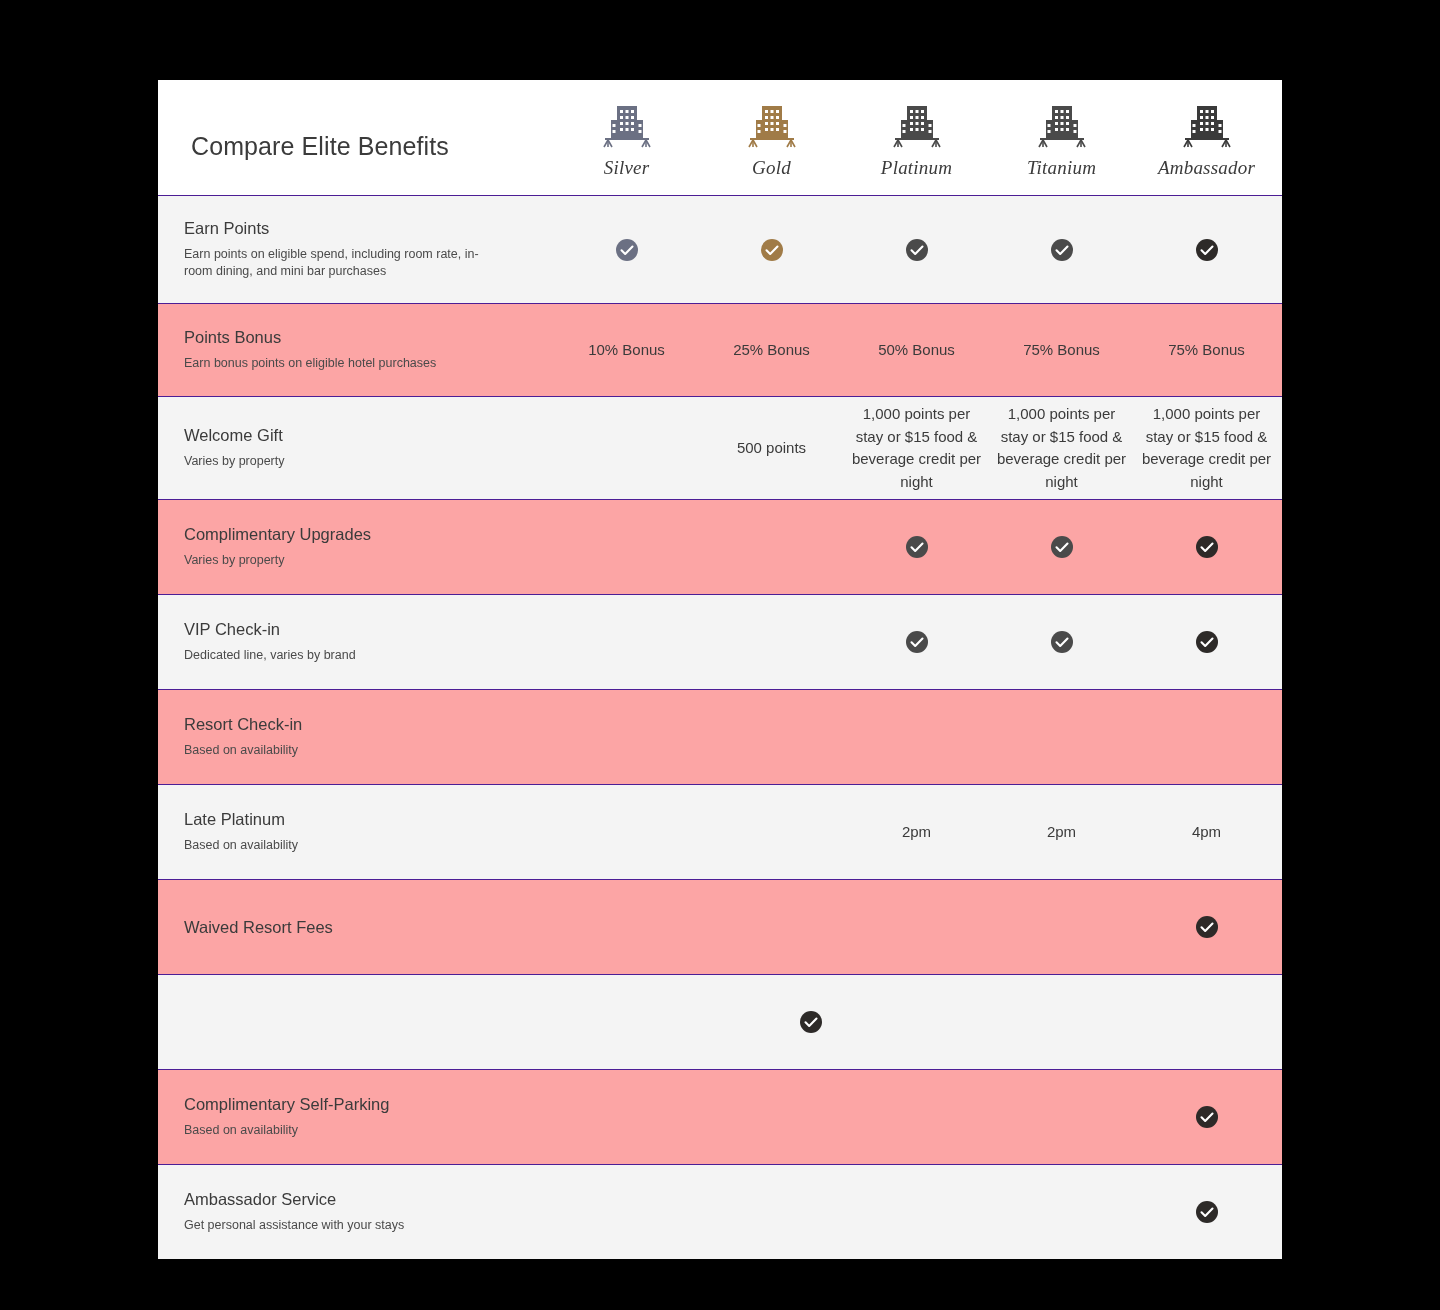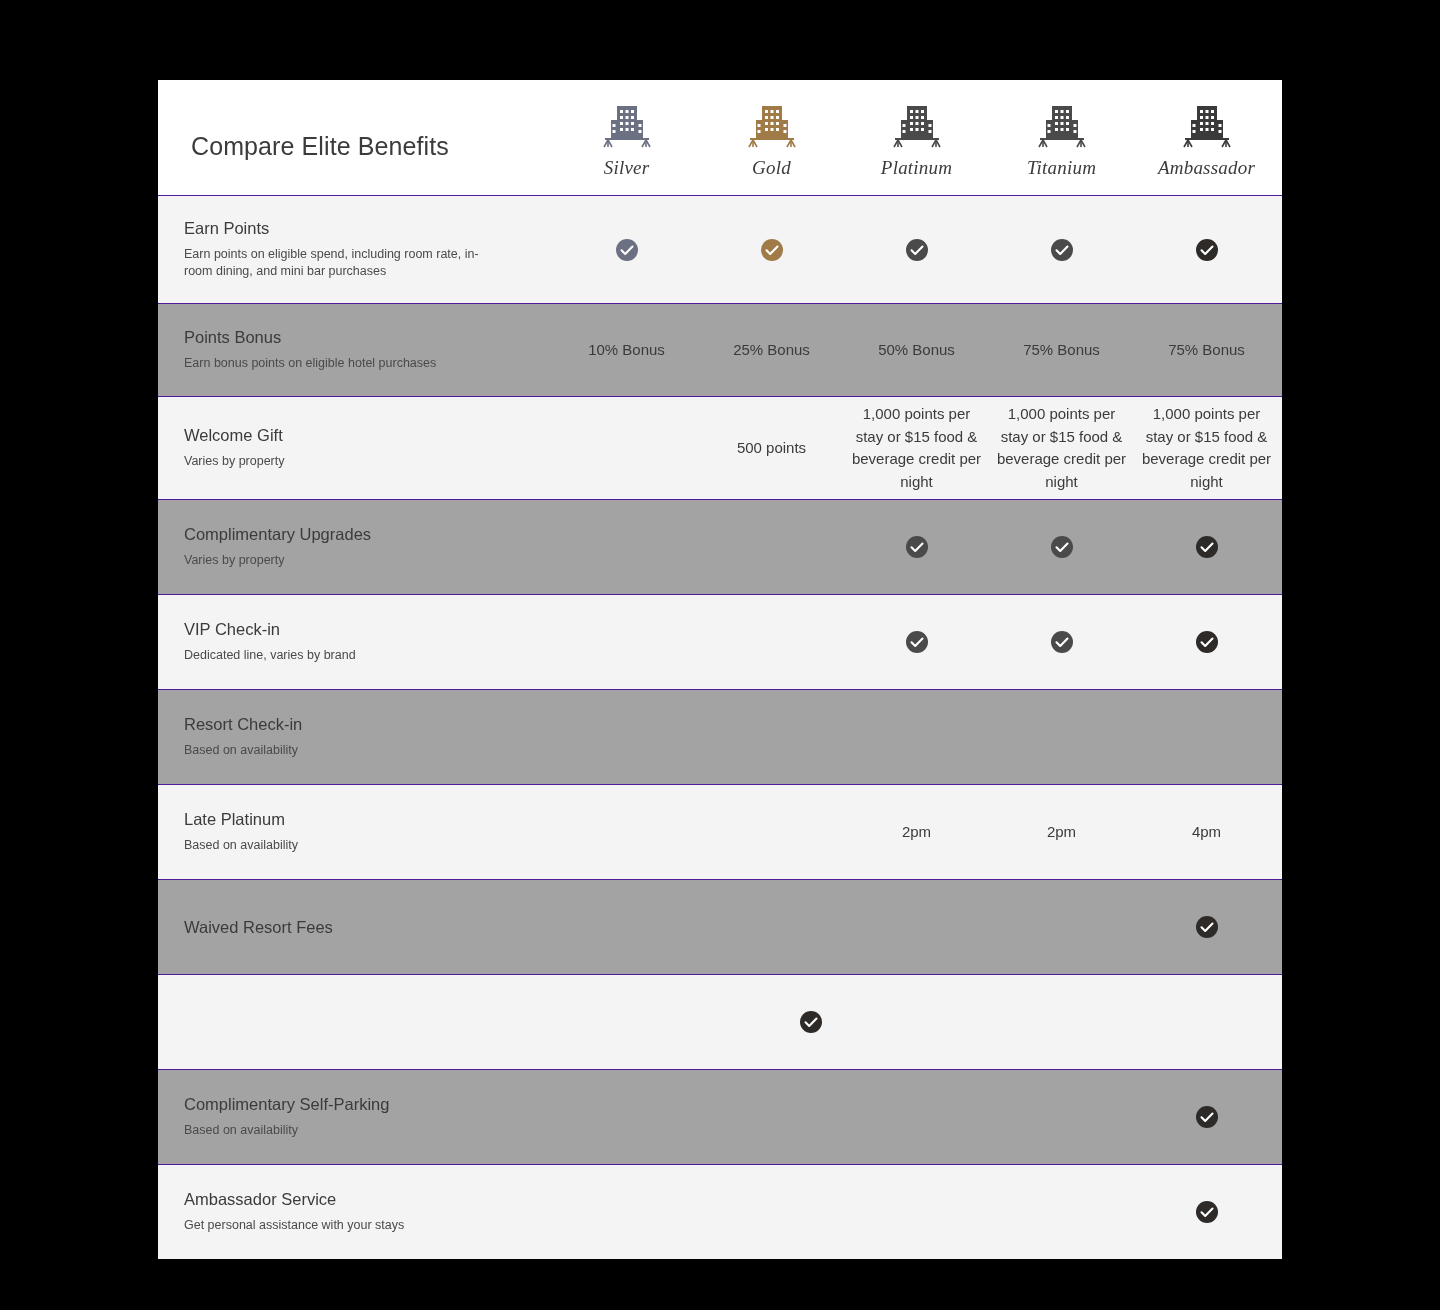--- a/index.html
+++ b/index.html
@@ -68,21 +68,21 @@
     margin: 0 auto;
   }
 
   
   .trow {
     display: flex;
     align-items: stretch;
     border-top: 1px solid #4c1d95;
   }
   .trow.shaded { background: #f4f4f4; }
-  .trow.plain  { background: #a3a3a3; align-items: center; }
+  .trow.plain  { background: #fca5a5; align-items: center; }
 
   .cell-label {
     width: 396px;
     box-sizing: border-box;
     padding: 22px 26px 22px 26px;
     display: flex;
     flex-direction: column;
     justify-content: center;
   }
 

